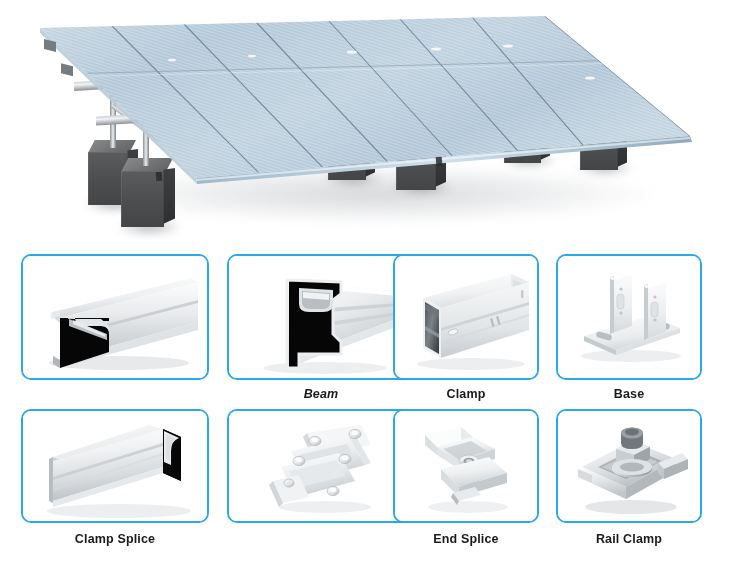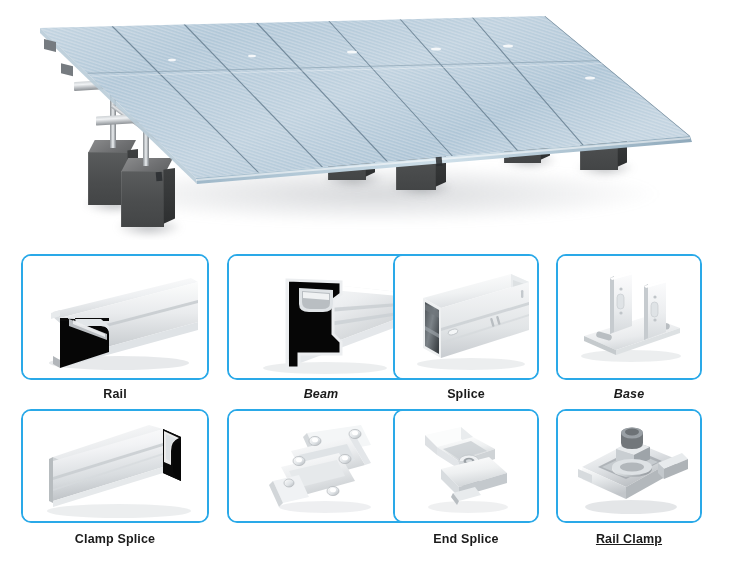--- a/index.html
+++ b/index.html
@@ -317,21 +317,20 @@
           <rect x="37" y="62" width="49" height="3" fill="#0a0a0a"></rect>
 
           <path d="M44,62 L52,62 Q52,70 62,70 L78,70 Q86,70 86,78 L86,70 L78,63 Z" fill="#e2e6e9"></path>
           <path d="M46,63 L84,78 L84,84 L46,70 Z" fill="#cfd4d8" opacity="0.9"></path>
           <path d="M50,64 L82,78 L82,81 L50,68 Z" fill="#f2f4f5" opacity="0.8"></path>
 
           <polygon points="28,57 37,54 37,60 28,63" fill="#e7eaec"></polygon>
         </svg>
       </div>
     </div>
-    <div class="card-label" style="top:133px;">Rail</div>
   </div>
 
   <div class="cell" style="left:227px; top:12px; width:188px; height:145px;">
     <div class="card" style="width:188px; height:126px;">
       <div class="card-media">
         <svg viewBox="0 0 188 126" width="188" height="126" preserveAspectRatio="none">
           <defs>
             <linearGradient id="beamBody" x1="0" y1="0" x2="0.6" y2="1">
               <stop offset="0%" stop-color="#ffffff"></stop>
                 <stop offset="45%" stop-color="#eceef0"></stop>
@@ -398,24 +397,24 @@
           <polygon points="30,48 44,56 44,62 30,54" fill="#6f767b" opacity=".8"></polygon>
           <polygon points="30,70 44,78 44,82 30,74" fill="#9aa1a6" opacity=".7"></polygon>
 
           <ellipse cx="58" cy="76" rx="5" ry="2.6" fill="#f4f6f7" stroke="#b7bcc0" stroke-width="0.7" transform="rotate(-16 58 76)"></ellipse>
           <rect x="96" y="62" width="2.4" height="9" rx="1.2" fill="#b9bec2" transform="rotate(-16 97 66)"></rect>
           <rect x="102" y="60" width="2.4" height="9" rx="1.2" fill="#b9bec2" transform="rotate(-16 103 64)"></rect>
           <rect x="126" y="34" width="2.4" height="8" rx="1.2" fill="#c4c9cd"></rect>
         </svg>
       </div>
     </div>
-    <div class="card-label" style="top:133px;">Splice</div>
-  </div>
-
-  <div class="cell" style="left:556px; top:12px; width:146px; height:145px;font-style:italic;">
+    <div class="card-label" style="top:133px;">Clamp</div>
+  </div>
+
+  <div class="cell" style="left:556px; top:12px; width:146px; height:145px;">
     <div class="card" style="width:146px; height:126px;">
       <div class="card-media">
         <svg viewBox="0 0 146 126" width="146" height="126" preserveAspectRatio="none">
           <defs>
             <linearGradient id="plateTop" x1="0" y1="0" x2="0.4" y2="1">
               <stop offset="0%" stop-color="#ffffff"></stop>
                 <stop offset="70%" stop-color="#e9ebed"></stop>
               <stop offset="100%" stop-color="#d4d8db"></stop>
             </linearGradient>
             <linearGradient id="finFace" x1="0" y1="0" x2="0" y2="1">
@@ -644,16 +643,16 @@
             <ellipse cx="74" cy="56" rx="12" ry="4.6" fill="#b2b7bb"></ellipse>
 
             <ellipse cx="74" cy="22" rx="11" ry="5.5" fill="#8b9094"></ellipse>
             <path d="M63,22 L63,32 Q63,38 74,38 Q85,38 85,32 L85,22 Z" fill="#72777b"></path>
             <ellipse cx="74" cy="22" rx="11" ry="5.5" fill="#9aa0a5"></ellipse>
             <ellipse cx="74" cy="21" rx="7" ry="3.4" fill="#6d7276"></ellipse>
           </g>
         </svg>
       </div>
     </div>
-    <div class="card-label" style="top:123px;text-decoration:underline;">Rail Clamp</div>
+    <div class="card-label" style="top:123px;">Rail Clamp</div>
   </div>
 
 </div>
 
 </body></html>

